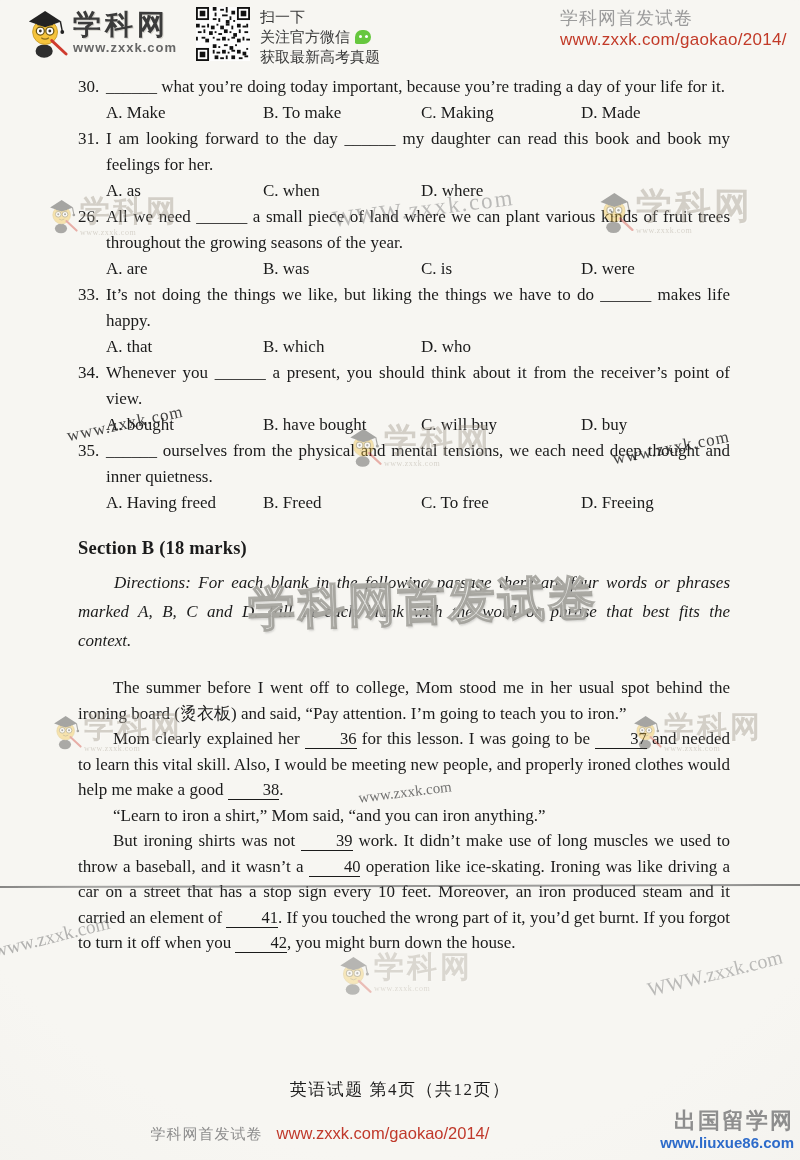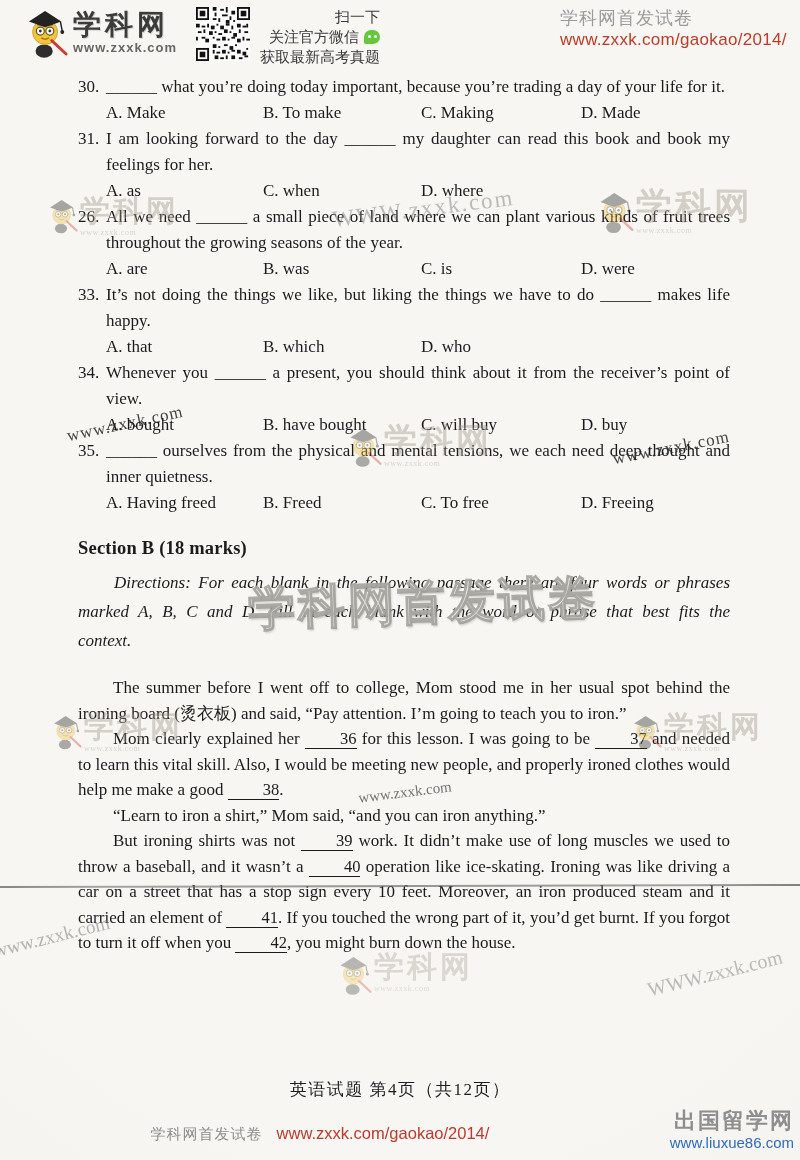--- a/index.html
+++ b/index.html
@@ -12,21 +12,21 @@
     background:radial-gradient(130% 105% at 50% 42%, #f7f6f2 55%, #eeede8 100%);}
 
   
   .header{position:absolute;top:0;left:0;width:800px;height:70px;font-family:"Liberation Sans",sans-serif;}
   .brand{position:absolute;left:26px;top:5px;display:flex;align-items:center;gap:5px;}
   .brand-text{display:flex;flex-direction:column;}
   .brand-name{font-size:28px;font-weight:bold;color:#3b3b3b;letter-spacing:4px;line-height:30px;
     text-shadow:1px 1px 0 #d8d6d0;}
   .brand-url{font-size:13px;font-weight:bold;color:#666;letter-spacing:1px;margin-top:0px;}
   .qr-box{position:absolute;left:196px;top:7px;width:54px;height:54px;}
-  .qr-caption{position:absolute;left:260px;top:7px;font-size:15px;color:#3a3a3a;line-height:20px;white-space:nowrap;text-align:right;}
+  .qr-caption{position:absolute;left:260px;top:7px;font-size:15px;color:#3a3a3a;line-height:20px;white-space:nowrap;}
   .wechat{display:inline-block;width:16px;height:14px;background:#66c73e;border-radius:8px 8px 8px 2px;
     position:relative;vertical-align:-2px;margin-left:5px;}
   .wechat::after{content:"";position:absolute;left:3.5px;top:4.5px;width:3px;height:3px;background:#fff;border-radius:50%;
     box-shadow:6px 0 0 #fff;}
   .release{position:absolute;left:560px;top:8px;line-height:21px;}
   .release-title{font-size:18px;color:#9b9b9b;letter-spacing:1px;}
   .release-url{font-size:17px;color:#c23a28;letter-spacing:.3px;text-decoration:none;display:block;}
 
   
   .content{position:absolute;left:78px;top:74px;width:652px;font-size:17px;z-index:2;}
@@ -47,21 +47,21 @@
   
   .page-footer{position:absolute;top:1078px;left:0;width:800px;text-align:center;font-size:17px;
     letter-spacing:1.5px;color:#1e1e1e;z-index:2;}
   .bottom-center{position:absolute;top:1124px;left:0;width:640px;text-align:center;
     font-family:"Liberation Sans",sans-serif;z-index:2;}
   .bc-title{font-size:15px;color:#8c8c8c;letter-spacing:1px;margin-right:14px;}
   .bc-url{font-size:16.5px;color:#c0392b;text-decoration:none;}
   .bottom-right{position:absolute;right:6px;top:1110px;text-align:right;font-family:"Liberation Sans",sans-serif;
     line-height:22px;z-index:2;}
   .partner{font-size:22px;color:#8e8e8e;font-weight:bold;letter-spacing:2px;display:block;}
-  .partner-url{font-size:15px;color:#2d6bca;font-weight:normal;text-decoration:none;display:block;}
+  .partner-url{font-size:15px;color:#2d6bca;font-weight:bold;text-decoration:none;display:block;}
 
   
   .wm{position:absolute;pointer-events:none;z-index:3;}
   .wm-url{white-space:nowrap;font-family:"Liberation Serif",serif;}
   .wm-logo{display:flex;align-items:flex-start;gap:2px;opacity:.38;}
   .wm-logo .col{display:flex;flex-direction:column;}
   .wm-logo .t{font-weight:bold;color:#9a9184;letter-spacing:3px;line-height:1;
     text-shadow:1px 1px 0 rgba(255,255,255,.8);}
   .wm-logo .u{font-size:8px;color:#a39a8c;letter-spacing:.5px;margin-top:2px;}
   .wm-banner{font-weight:bold;font-size:47px;letter-spacing:3px;white-space:nowrap;

